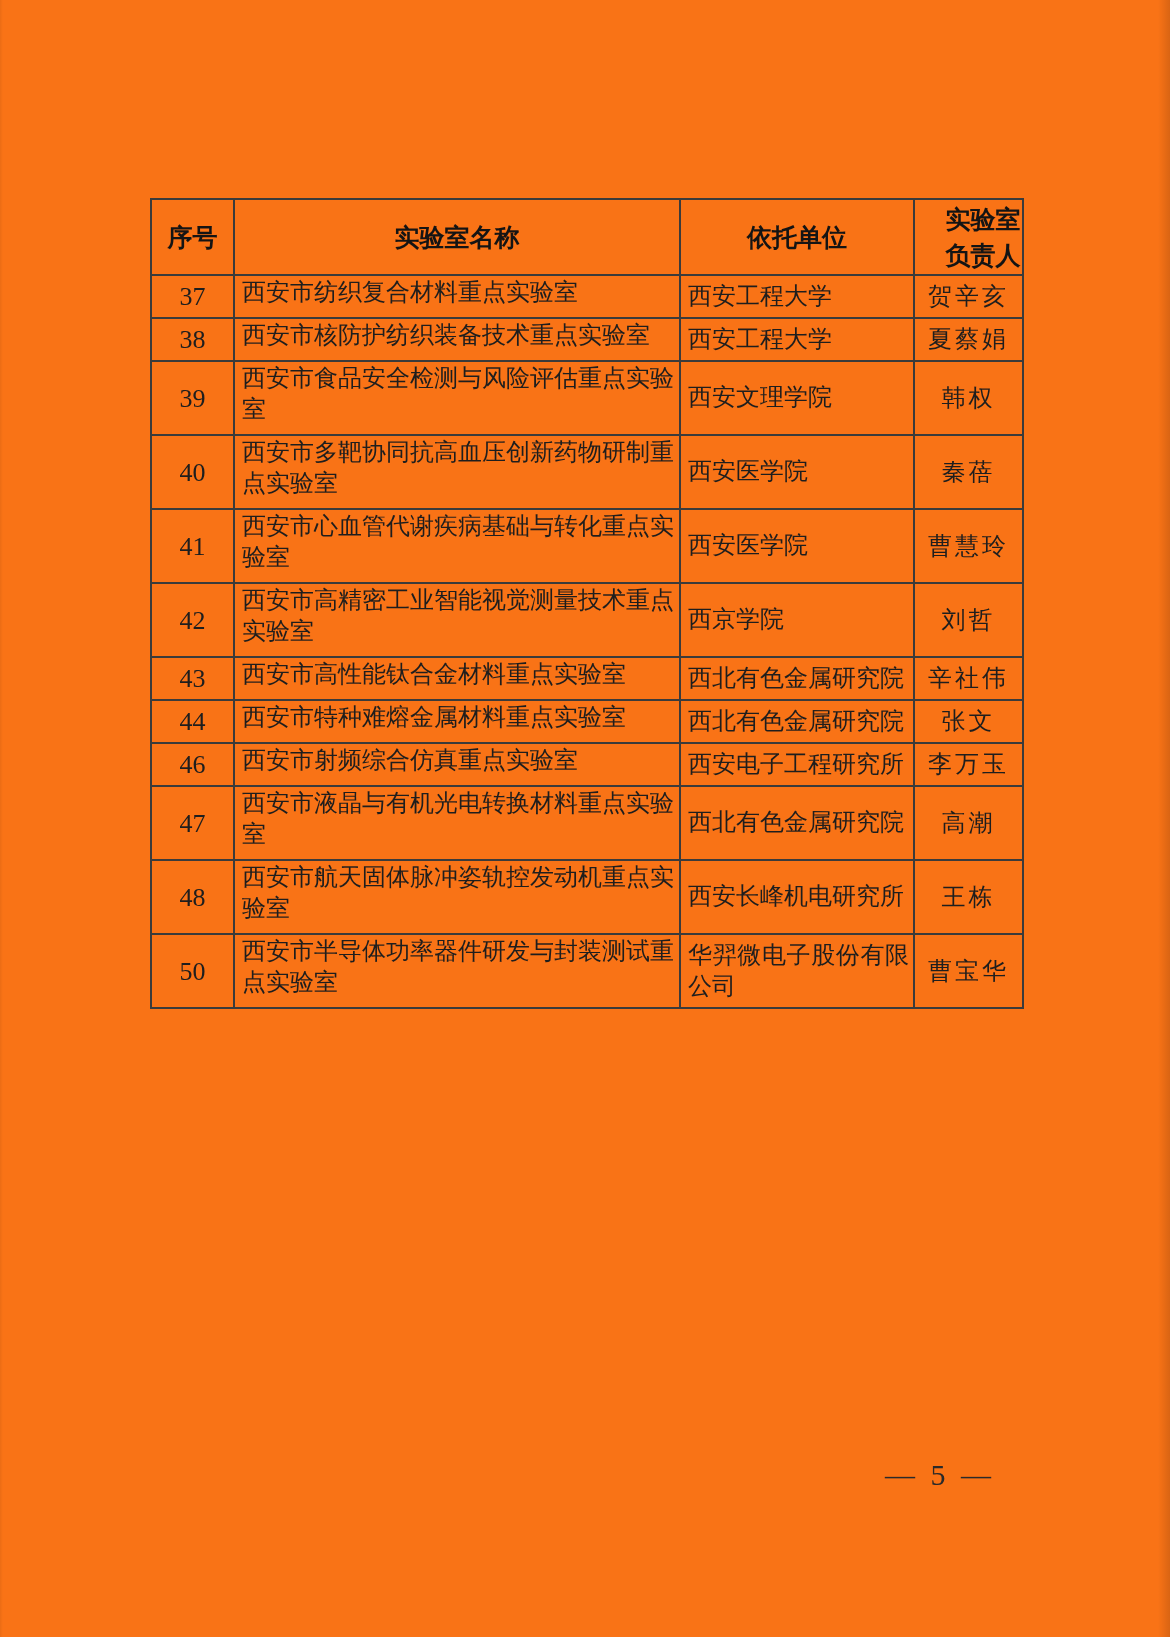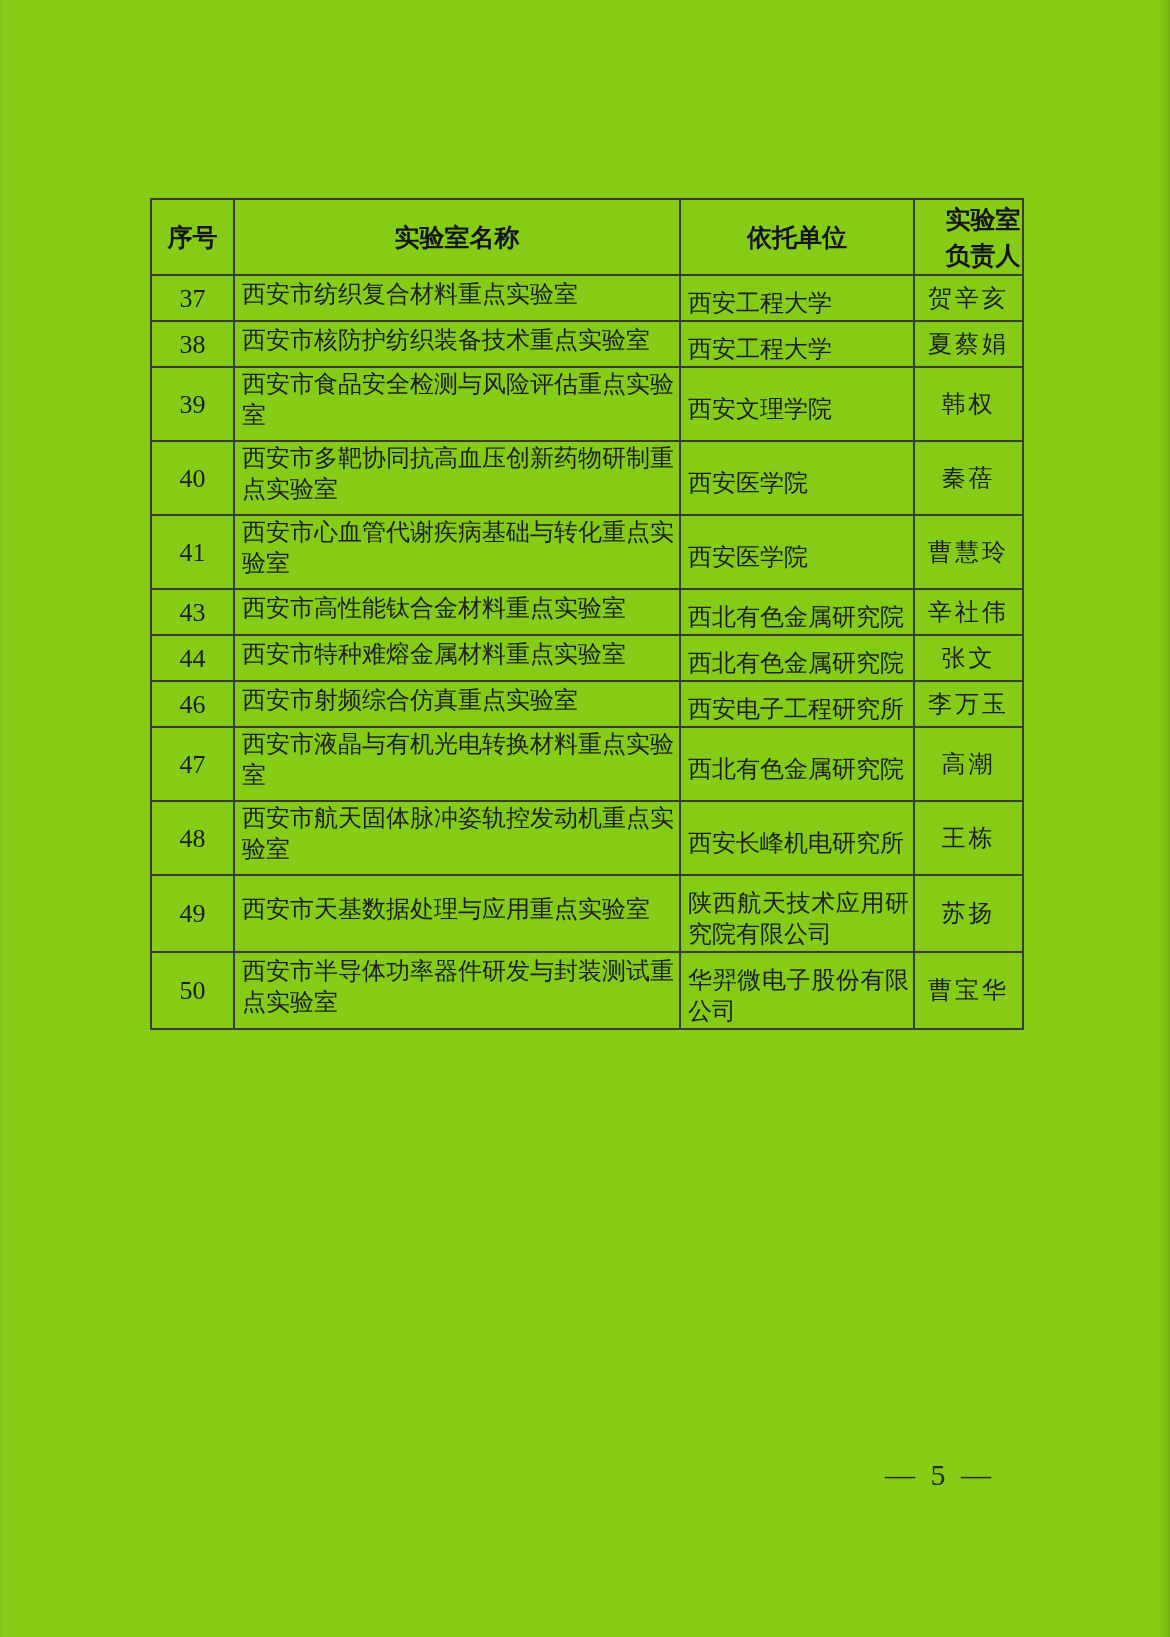--- a/index.html
+++ b/index.html
@@ -1,21 +1,21 @@
 <!DOCTYPE html>
 <html><head>
 <meta charset="utf-8">
 <style>
   * { margin: 0; padding: 0; box-sizing: border-box; }
   html, body { background: #e9e9e9; }
   .page {
     position: relative;
     width: 1170px;
     height: 1637px;
-    background: #84cc16;
+    background: #f97316;
     font-family: "Liberation Serif", serif;
     color: #1c1c1c;
     overflow: hidden;
     margin: 0 auto;
   }
   .scan-edge {
     position: absolute;
     top: 0; right: 0;
     width: 12px; height: 100%;
     background: linear-gradient(to right, rgba(0,0,0,0), rgba(0,0,0,0.13));
@@ -66,21 +66,21 @@
     font-family: "Liberation Serif", serif;
   }
   td.c-lab {
     text-align: justify;
     text-justify: inter-ideograph;
     padding: 1px 5px 9px 7px;
   }
   td.c-org {
     text-align: justify;
     text-justify: inter-ideograph;
-    padding: 12px 4px 1px 7px;
+    padding: 0 4px 1px 7px;
   }
   td.c-dir {
     text-align: center;
     letter-spacing: 3px;
     white-space: nowrap;
   }
   .page-number {
     position: absolute;
     left: 845px;
     top: 1458px;
@@ -144,20 +144,26 @@
     <td class="c-dir">秦蓓</td>
   </tr>
 
   <tr>
     <td class="c-no">41</td>
     <td class="c-lab">西安市心血管代谢疾病基础与转化重点实验室</td>
     <td class="c-org">西安医学院</td>
     <td class="c-dir">曹慧玲</td>
   </tr>
 
+  <tr>
+    <td class="c-no">42</td>
+    <td class="c-lab">西安市高精密工业智能视觉测量技术重点实验室</td>
+    <td class="c-org">西京学院</td>
+    <td class="c-dir">刘哲</td>
+  </tr>
 
   <tr>
     <td class="c-no">43</td>
     <td class="c-lab">西安市高性能钛合金材料重点实验室</td>
     <td class="c-org">西北有色金属研究院</td>
     <td class="c-dir">辛社伟</td>
   </tr>
 
   <tr>
     <td class="c-no">44</td>
@@ -181,26 +187,20 @@
     <td class="c-dir">高潮</td>
   </tr>
 
   <tr>
     <td class="c-no">48</td>
     <td class="c-lab">西安市航天固体脉冲姿轨控发动机重点实验室</td>
     <td class="c-org">西安长峰机电研究所</td>
     <td class="c-dir">王栋</td>
   </tr>
 
-  <tr>
-    <td class="c-no">49</td>
-    <td class="c-lab">西安市天基数据处理与应用重点实验室</td>
-    <td class="c-org">陕西航天技术应用研究院有限公司</td>
-    <td class="c-dir">苏扬</td>
-  </tr>
 
   <tr>
     <td class="c-no">50</td>
     <td class="c-lab">西安市半导体功率器件研发与封装测试重点实验室</td>
     <td class="c-org">华羿微电子股份有限公司</td>
     <td class="c-dir">曹宝华</td>
   </tr>
 </tbody>
   </table>
 

